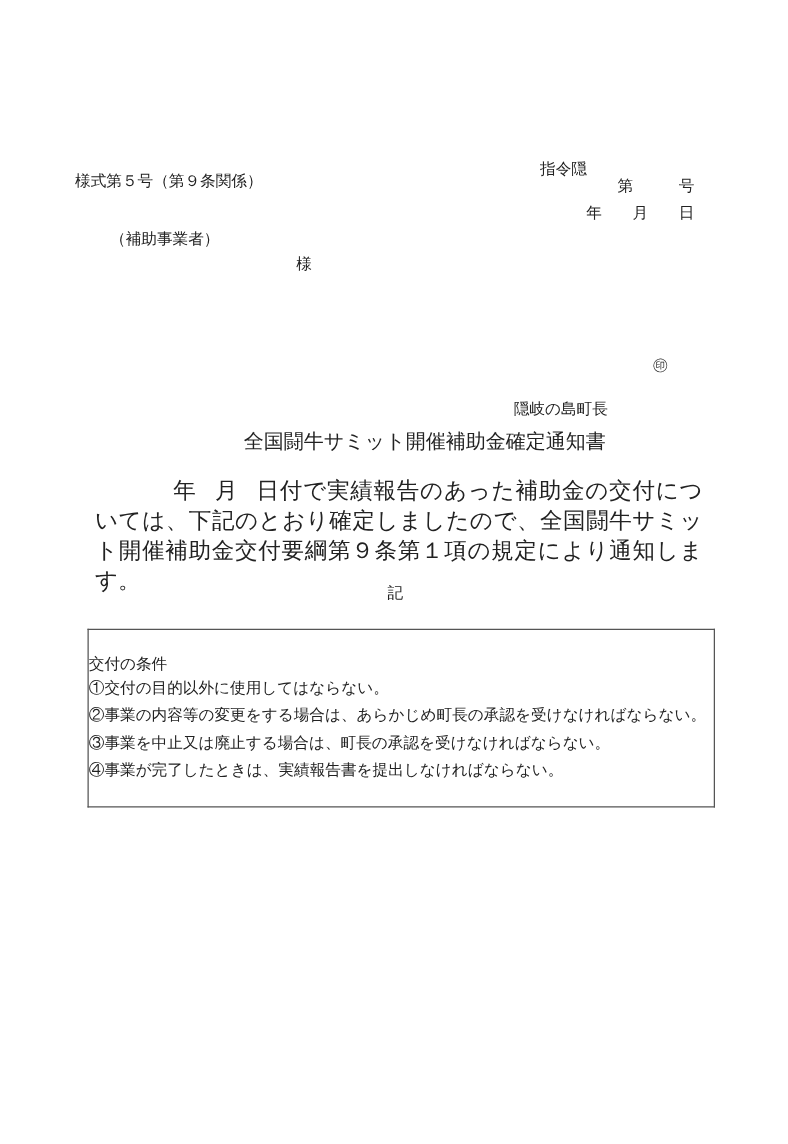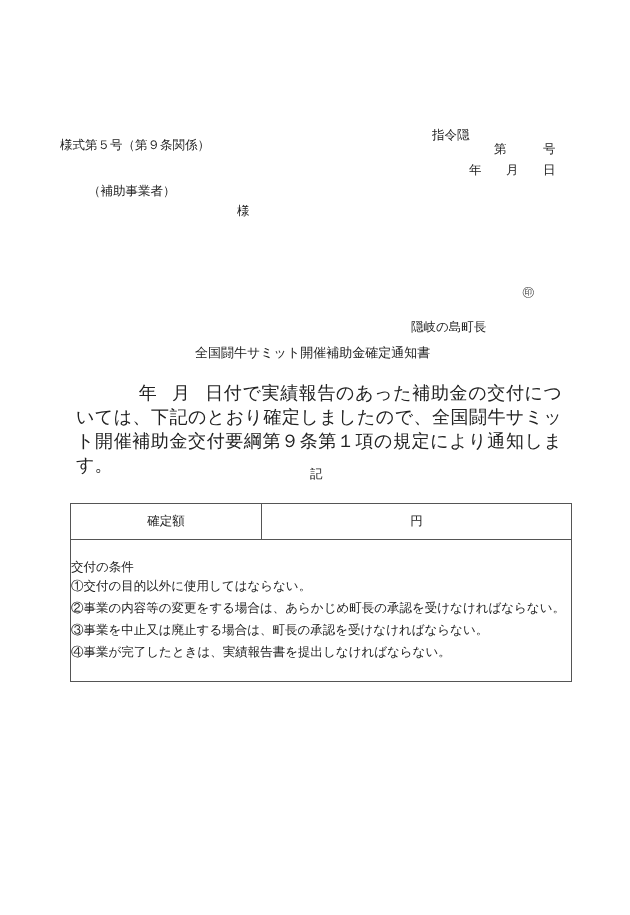--- a/index.html
+++ b/index.html
@@ -33,36 +33,28 @@
 <div class="abs" style="left:469px; top:162px;">年</div>
 <div class="abs" style="left:506px; top:162px;">月</div>
 <div class="abs" style="left:543px; top:162px;">日</div>
 
 <div class="abs" style="left:76px; top:183px;margin-left:12px;">（補助事業者）</div>
 <div class="abs" style="left:237px; top:203px;">様</div>
 
 <div class="abs" style="left:411px; top:284px;margin-top:35px;">隠岐の島町長</div>
 <div class="abs" style="left:522px; top:284px;">㊞</div>
 
-<div class="abs" style="left:195px; top:345px; font-size:13px;">全国闘牛サミット開催補助金確定通知書</div>
+<div class="abs" style="left:195px; top:345px; font-size:16px;">全国闘牛サミット開催補助金確定通知書</div>
 
 <div class="para"><span class="indent"></span><span>年</span><span class="gap" style="width:14px;"></span><span>月</span><span class="gap" style="width:14px;"></span><span>日付で実績報告のあった補助金の交付については、下記のとおり確定しましたので、全国闘牛サミット開催補助金交付要綱第９条第１項の規定により通知します。</span></div>
 
 <div class="abs" style="left:310px; top:466px;">記</div>
 
 <table class="box">
   <tbody>
-      <tr>
-    <td class="label-cell">
-      <span>確定額</span>
-    </td>
-    <td class="value-cell">
-      <span>円</span>
-    </td>
-  </tr>
   <tr>
     <td class="cond-cell" colspan="2">
       <div class="cond-title">交付の条件</div>
       <div class="cond-line">①交付の目的以外に使用してはならない。</div>
       <div class="cond-line">②事業の内容等の変更をする場合は、あらかじめ町長の承認を受けなければならない。</div>
       <div class="cond-line">③事業を中止又は廃止する場合は、町長の承認を受けなければならない。</div>
       <div class="cond-line">④事業が完了したときは、実績報告書を提出しなければならない。</div>
     </td>
   </tr>
 </tbody>

